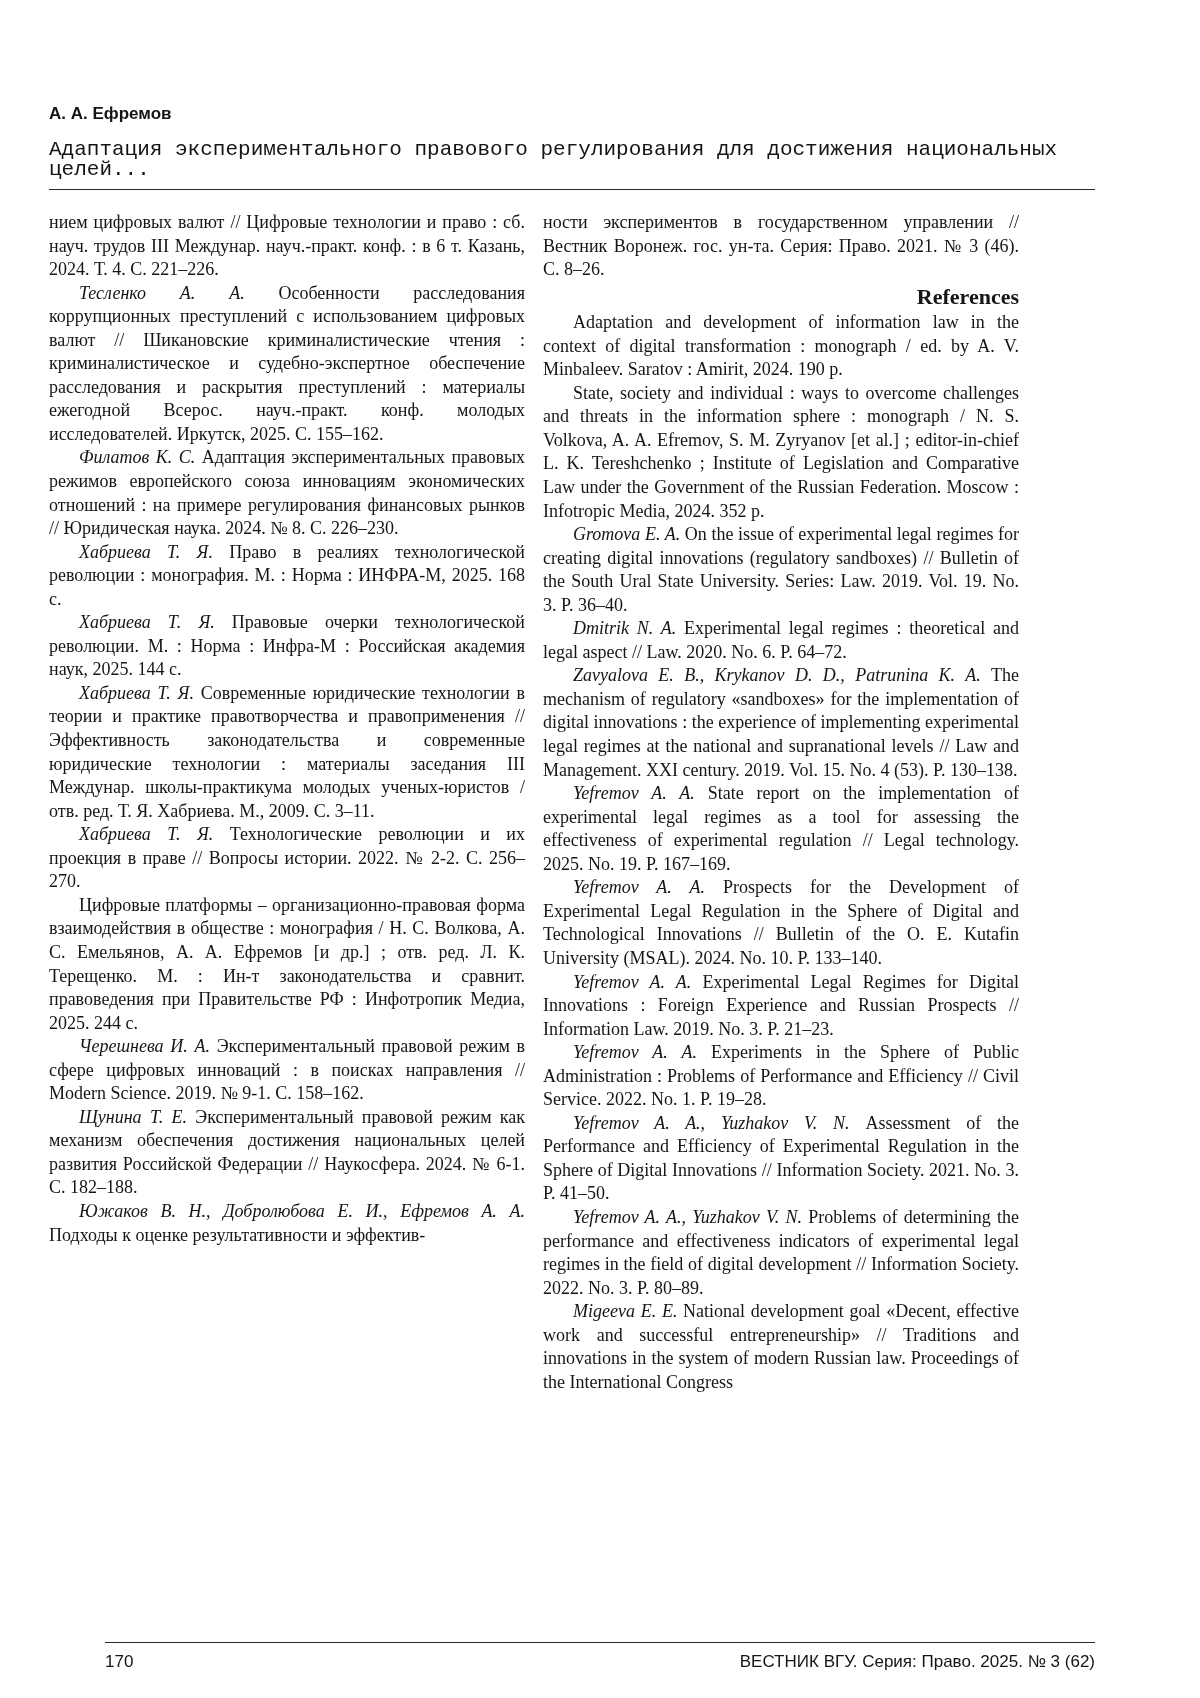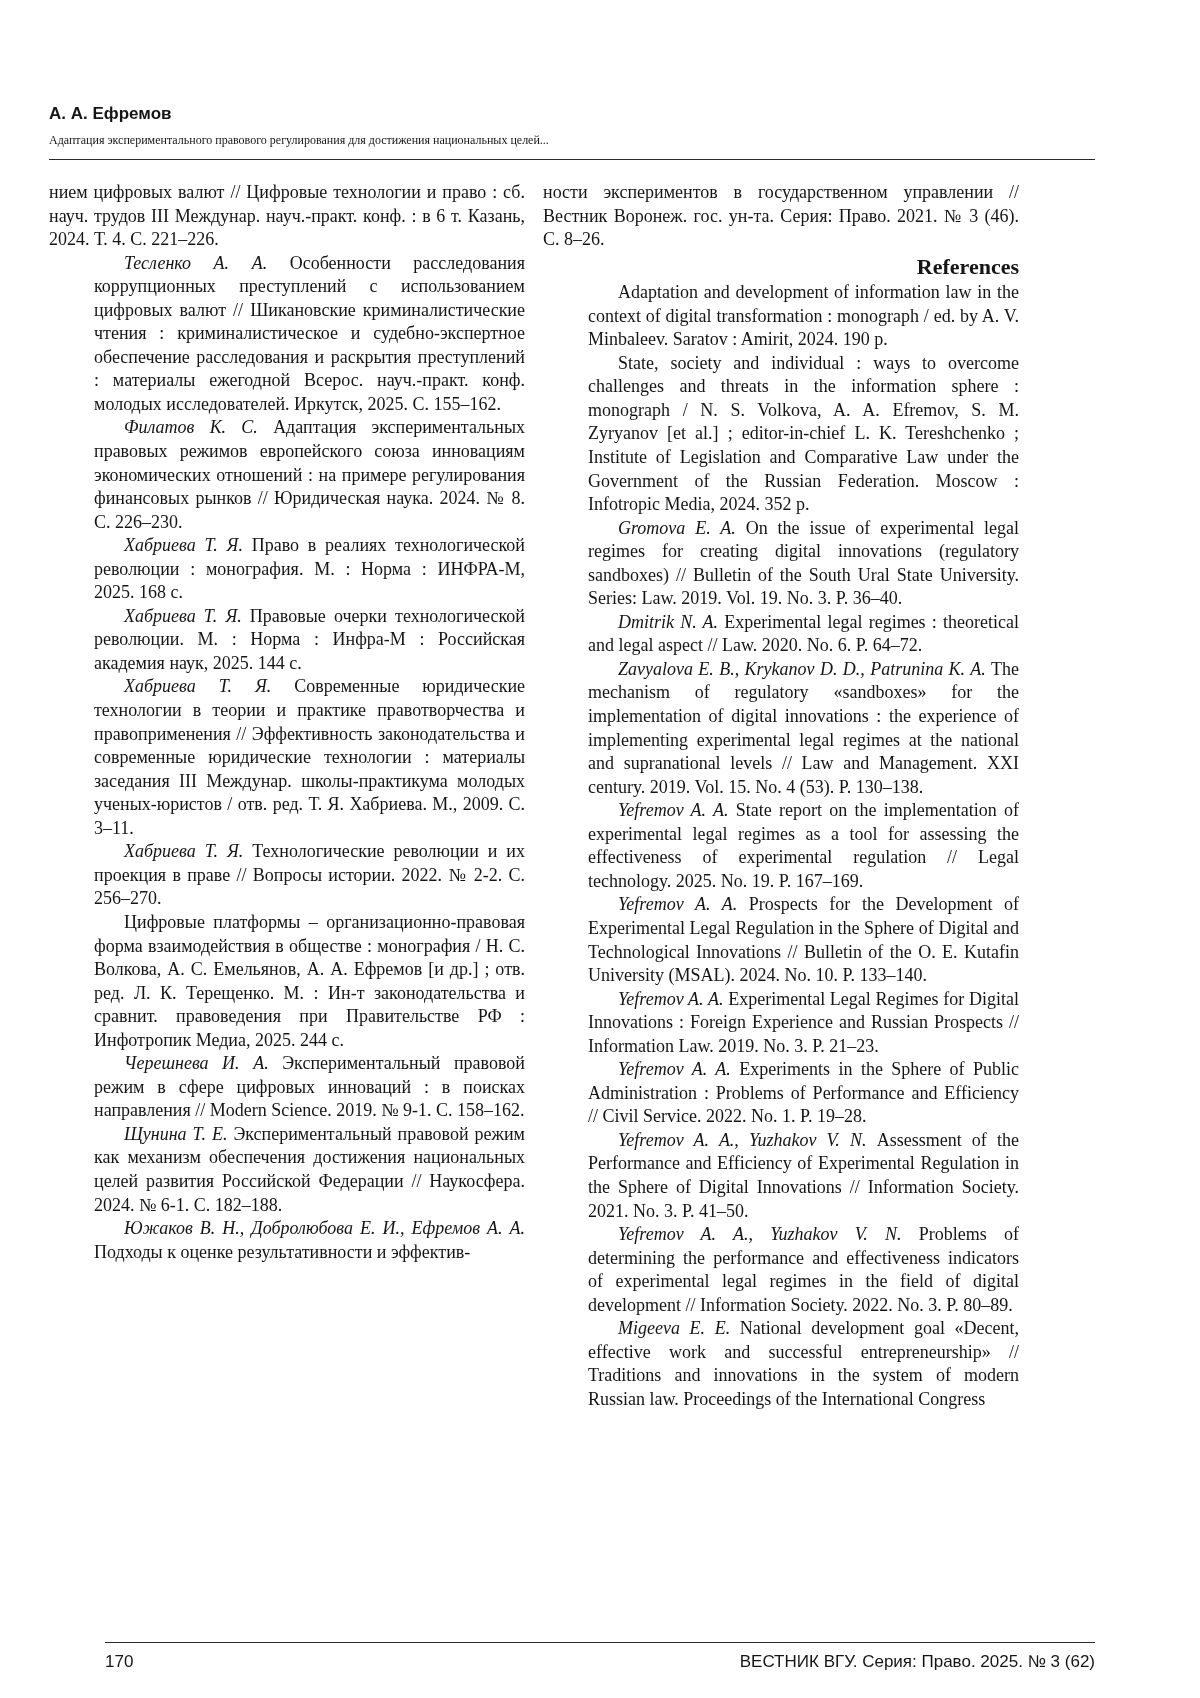--- a/index.html
+++ b/index.html
@@ -14,24 +14,24 @@
   }
 
   
   .header-author {
     font-family: "Liberation Sans", sans-serif;
     font-weight: bold;
     font-size: 17px;
     line-height: 20px;
   }
   .header-title {
-    font-family: Liberation Serif, serif;
-    font-size: 12px;
+    font-family: Liberation Mono, monospace;
+    font-size: 21px;
     line-height: 20px;
-    margin-top: 6px;
+    margin-top: 16px;
   }
   .header-rule {
     border: none;
     border-top: 1.5px solid #2a2a2a;
     margin: 9px 0 0 0;
   }
 
   
   .columns {
     display: flex;
@@ -39,21 +39,21 @@
     margin-top: 21px;
   }
   .col {
     width: 476px;
     font-family: "Liberation Serif", "DejaVu Serif", serif;
     font-size: 18px;
     line-height: 23.55px;
     text-align: justify;
   }
   .col p.para { margin: 0; }
-  .col p.indent { text-indent: 30px; margin-left: 45px; }
+  .col p.indent { text-indent: 30px; }
   .ref-heading {
     text-align: right;
     font-weight: bold;
     font-size: 22px;
     margin: 3px 0 3px 0;
     font-family: "Liberation Serif", "DejaVu Serif", serif;
   }
 
   
   .footer {

